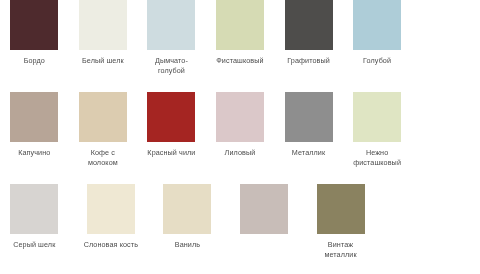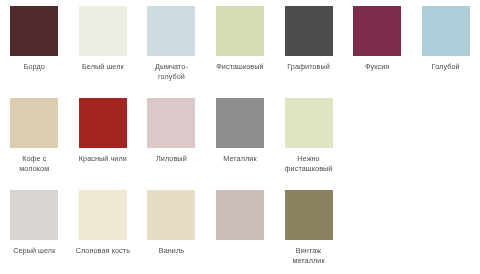--- a/index.html
+++ b/index.html
@@ -24,29 +24,29 @@
 
   .palette-row {
     display: flex;
     flex-direction: row;
     width: 480px;
     height: 92px;
     box-sizing: border-box;
   }
   .palette-row.row-last {
     height: 90px;
+    gap: 8px;
   }
 
   .swatch-cell {
     width: 68.57px;
     box-sizing: border-box;
     display: flex;
     flex-direction: column;
     align-items: center;
-    padding-top: 6px;
   }
 
   .swatch-chip {
     width: 48px;
     height: 50px;
     display: block;
   }
 
   .swatch-label {
     margin-top: 6px;
@@ -81,29 +81,29 @@
       </div>
       <div class="swatch-cell">
         <span class="swatch-chip" style="background-color: rgb(214, 219, 180);"></span>
         <span class="swatch-label">Фисташковый</span>
       </div>
       <div class="swatch-cell">
         <span class="swatch-chip" style="background-color: rgb(78, 77, 75);"></span>
         <span class="swatch-label">Графитовый</span>
       </div>
       <div class="swatch-cell">
-        <span class="swatch-chip" style="background-color: rgb(124, 45, 75);"></span>
-        <span class="swatch-label">Фуксия</span>
-      </div>
-      <div class="swatch-cell">
         <span class="swatch-chip" style="background-color: rgb(174, 205, 216);"></span>
         <span class="swatch-label">Голубой</span>
       </div>
     </div>
     <div class="palette-row">
+      <div class="swatch-cell">
+        <span class="swatch-chip" style="background-color: rgb(183, 165, 151);"></span>
+        <span class="swatch-label">Капучино</span>
+      </div>
       <div class="swatch-cell">
         <span class="swatch-chip" style="background-color: rgb(220, 204, 176);"></span>
         <span class="swatch-label">Кофе с
 молоком</span>
       </div>
       <div class="swatch-cell">
         <span class="swatch-chip" style="background-color: rgb(165, 37, 34);"></span>
         <span class="swatch-label">Красный чили</span>
       </div>
       <div class="swatch-cell">

